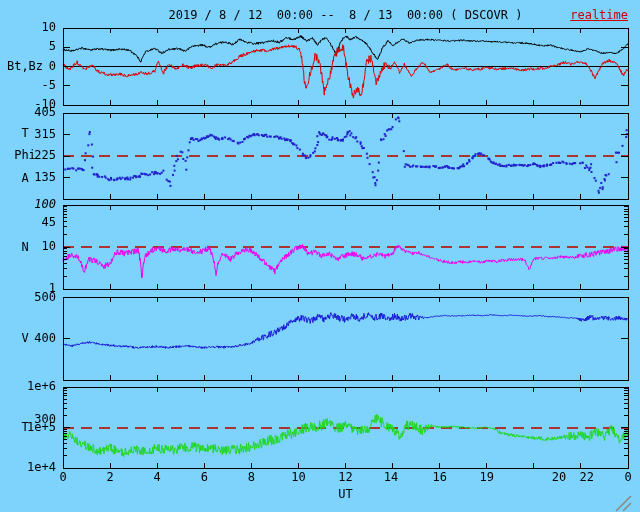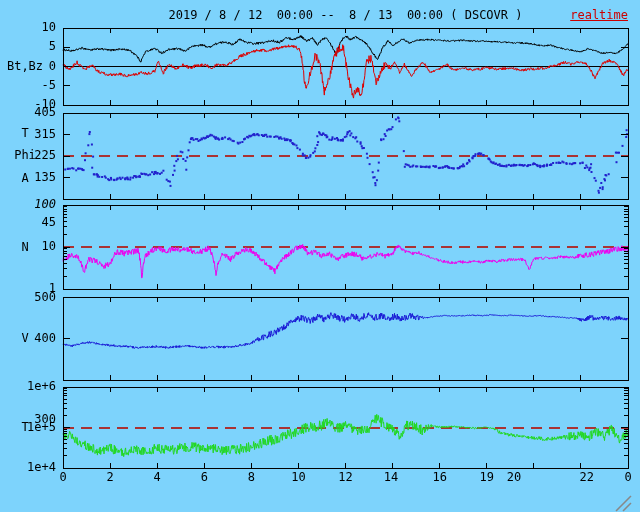--- a/index.html
+++ b/index.html
@@ -21,20 +21,21 @@
   <div class="realtime">realtime</div>
 
   <div class="plab" style="top:59px">Bt,Bz</div>
   <div class="plab" style="top:126px">T</div>
   <div class="plab" style="top:148px">Phi</div>
   <div class="plab" style="top:171px">A</div>
   <div class="plab" style="top:240px">N</div>
   <div class="plab" style="top:331px">V</div>
   <div class="plab" style="top:420px">T</div>
 
+  <div class="utlab">UT</div>
 
   <svg id="plot" width="640" height="512">
       <line x1="63" y1="66.5" x2="628" y2="66.5" stroke="#000" stroke-width="1" shape-rendering="crispEdges"></line>
       <path d="M63.0 50.4L63.5 49.2L63.9 48.9L64.4 48.9L64.9 50.8L65.4 50.7L65.8 50.7L66.3 49.5L66.8 50.4L67.2 51.0L67.7 50.2L68.2 50.8L68.7 49.5L69.1 50.5L69.6 51.1L70.1 50.9L70.5 50.8L71.0 51.7L71.5 50.1L71.9 50.3L72.4 51.1L72.9 50.0L73.4 50.0L73.8 51.1L74.3 50.2L74.8 50.9L75.2 50.1L75.7 49.8L76.2 49.1L76.7 48.8L77.1 49.9L77.6 50.0L78.1 49.2L78.5 49.4L79.0 48.6L79.5 47.9L80.0 48.7L80.4 48.6L80.9 49.3L81.4 47.9L81.8 47.2L82.3 47.2L82.8 47.8L83.2 49.1L83.7 49.2L84.2 48.9L84.7 48.0L85.1 49.6L85.6 48.3L86.1 49.5L86.5 48.9L87.0 49.1L87.5 49.1L88.0 49.7L88.4 48.9L88.9 49.8L89.4 49.6L89.8 49.0L90.3 49.8L90.8 50.6L91.3 50.3L91.7 49.5L92.2 50.5L92.7 48.9L93.1 49.3L93.6 49.3L94.1 49.7L94.5 48.6L95.0 49.3L95.5 48.8L96.0 50.0L96.4 48.8L96.9 49.0L97.4 48.2L97.8 48.3L98.3 49.0L98.8 50.0L99.3 48.6L99.7 49.4L100.2 49.2L100.7 49.5L101.1 48.5L101.6 48.0L102.1 49.4L102.6 48.2L103.0 49.7L103.5 49.9L104.0 49.8L104.4 49.1L104.9 48.6L105.4 49.5L105.8 49.8L106.3 49.2L106.8 49.2L107.3 50.4L107.7 49.2L108.2 50.2L108.7 49.2L109.1 50.4L109.6 49.6L110.1 50.0L110.6 49.6L111.0 51.2L111.5 49.3L112.0 49.8L112.4 50.1L112.9 49.1L113.4 50.8L113.9 49.0L114.3 50.3L114.8 50.2L115.3 50.5L115.7 50.0L116.2 49.0L116.7 50.1L117.1 48.9L117.6 49.6L118.1 50.2L118.6 49.6L119.0 48.3L119.5 49.2L120.0 49.4L120.4 49.0L120.9 49.3L121.4 49.2L121.9 50.1L122.3 48.7L122.8 49.7L123.3 49.2L123.7 49.5L124.2 48.6L124.7 49.9L125.2 49.9L125.6 49.7L126.1 50.5L126.6 49.3L127.0 49.6L127.5 50.7L128.0 49.1L128.4 50.5L128.9 50.5L129.4 50.7L129.9 50.1L130.3 50.4L130.8 50.3L131.3 52.0L131.7 52.8L132.2 52.7L132.7 52.2L133.2 53.1L133.6 54.3L134.1 53.2L134.6 54.5L135.0 54.8L135.5 54.6L136.0 54.6L136.5 55.4L136.9 55.7L137.4 57.3L137.9 58.3L138.3 57.2L138.8 58.3L139.3 60.2L139.7 61.1L140.2 61.1L140.7 62.2L141.2 61.5L141.6 58.9L142.1 58.6L142.6 57.4L143.0 56.5L143.5 55.5L144.0 54.2L144.5 54.3L144.9 53.5L145.4 51.5L145.9 51.3L146.3 50.7L146.8 51.2L147.3 50.5L147.8 51.5L148.2 51.3L148.7 51.2L149.2 51.0L149.6 50.5L150.1 51.0L150.6 49.1L151.0 50.0L151.5 50.0L152.0 48.6L152.5 50.1L152.9 49.1L153.4 48.6L153.9 48.2L154.3 48.3L154.8 48.2L155.3 49.1L155.8 48.9L156.2 50.2L156.7 49.3L157.2 49.6L157.6 49.3L158.1 49.7L158.6 50.5L159.1 52.2L159.5 51.7L160.0 52.8L160.5 52.3L160.9 51.7L161.4 53.7L161.9 53.3L162.3 52.8L162.8 53.5L163.3 51.6L163.8 51.2L164.2 52.7L164.7 52.5L165.2 51.7L165.6 51.6L166.1 50.2L166.6 50.7L167.1 50.0L167.5 50.8L168.0 49.8L168.5 49.1L168.9 48.5L169.4 50.1L169.9 49.7L170.3 49.6L170.8 49.2L171.3 49.4L171.8 50.0L172.2 48.7L172.7 49.2L173.2 48.2L173.6 49.1L174.1 50.1L174.6 48.1L175.1 49.4L175.5 48.5L176.0 48.0L176.5 47.9L176.9 48.2L177.4 49.6L177.9 49.2L178.4 48.4L178.8 48.5L179.3 49.2L179.8 48.4L180.2 49.8L180.7 48.6L181.2 50.4L181.6 49.9L182.1 49.4L182.6 50.6L183.1 51.2L183.5 51.2L184.0 49.9L184.5 51.1L184.9 50.5L185.4 51.2L185.9 51.3L186.4 50.8L186.8 50.1L187.3 49.1L187.8 48.6L188.2 49.6L188.7 49.5L189.2 47.4L189.7 47.6L190.1 47.2L190.6 47.8L191.1 47.3L191.5 46.4L192.0 46.7L192.5 45.8L192.9 46.3L193.4 45.9L193.9 46.8L194.4 45.3L194.8 45.1L195.3 46.3L195.8 45.2L196.2 45.6L196.7 45.7L197.2 45.0L197.7 45.5L198.1 46.3L198.6 46.3L199.1 44.8L199.5 45.3L200.0 44.7L200.5 44.2L201.0 46.1L201.4 44.7L201.9 44.8L202.4 44.2L202.8 46.1L203.3 45.2L203.8 45.4L204.2 44.7L204.7 46.0L205.2 45.6L205.7 47.2L206.1 46.3L206.6 46.7L207.1 47.5L207.5 46.9L208.0 47.1L208.5 46.7L209.0 46.2L209.4 47.2L209.9 46.1L210.4 47.4L210.8 47.4L211.3 46.2L211.8 46.7L212.3 45.5L212.7 45.3L213.2 45.0L213.7 45.1L214.1 44.4L214.6 45.1L215.1 43.9L215.5 43.2L216.0 42.9L216.5 44.6L217.0 44.4L217.4 43.7L217.9 43.4L218.4 43.1L218.8 43.2L219.3 42.3L219.8 42.5L220.3 43.1L220.7 41.8L221.2 41.9L221.7 43.5L222.1 42.5L222.6 41.5L223.1 41.6L223.6 42.8L224.0 42.5L224.5 42.2L225.0 43.0L225.4 42.4L225.9 41.7L226.4 42.9L226.8 43.1L227.3 43.4L227.8 43.4L228.3 43.8L228.7 42.2L229.2 42.9L229.7 42.5L230.1 43.9L230.6 43.1L231.1 44.6L231.6 45.2L232.0 44.2L232.5 43.6L233.0 45.1L233.4 44.7L233.9 43.6L234.4 43.3L234.9 44.0L235.3 43.0L235.8 41.6L236.3 42.8L236.7 41.9L237.2 42.0L237.7 40.4L238.1 39.6L238.6 40.0L239.1 39.2L239.6 40.2L240.0 38.7L240.5 39.7L241.0 40.4L241.4 39.4L241.9 40.6L242.4 41.1L242.9 40.4L243.3 40.2L243.8 41.5L244.3 41.0L244.7 42.3L245.2 42.0L245.7 41.6L246.2 41.7L246.6 42.1L247.1 42.9L247.6 43.5L248.0 43.3L248.5 42.1L249.0 41.9L249.4 43.0L249.9 43.1L250.4 42.2L250.9 42.3L251.3 42.4L251.8 42.9L252.3 43.1L252.7 44.1L253.2 44.7L253.7 43.9L254.2 43.2L254.6 43.0L255.1 43.6L255.6 44.3L256.0 44.3L256.5 42.4L257.0 43.6L257.5 43.7L257.9 42.2L258.4 44.3L258.9 42.1L259.3 42.9L259.8 42.3L260.3 42.3L260.7 43.8L261.2 42.6L261.7 42.4L262.2 41.8L262.6 42.7L263.1 42.4L263.6 43.6L264.0 42.7L264.5 42.2L265.0 42.6L265.5 41.8L265.9 41.4L266.4 41.7L266.9 41.2L267.3 42.3L267.8 41.4L268.3 41.6L268.8 40.5L269.2 40.8L269.7 41.5L270.2 42.0L270.6 41.2L271.1 41.0L271.6 40.2L272.0 41.3L272.5 41.8L273.0 41.3L273.5 39.8L273.9 41.7L274.4 41.9L274.9 41.9L275.3 41.8L275.8 40.9L276.3 42.4L276.8 42.6L277.2 42.7L277.7 40.8L278.2 43.0L278.6 42.3L279.1 42.8L279.6 43.2L280.1 41.6L280.5 40.7L281.0 40.2L281.5 41.9L281.9 40.5L282.4 41.3L282.9 41.0L283.3 39.2L283.8 39.7L284.3 38.8L284.8 38.5L285.2 38.2L285.7 38.0L286.2 37.2L286.6 37.9L287.1 38.6L287.6 38.1L288.1 37.7L288.5 37.6L289.0 38.3L289.5 39.4L289.9 37.5L290.4 38.4L290.9 39.9L291.4 38.9L291.8 39.9L292.3 39.1L292.8 40.1L293.2 39.0L293.7 39.1L294.2 38.5L294.6 38.6L295.1 40.0L295.6 38.5L296.1 38.7L296.5 37.6L297.0 38.5L297.5 37.2L297.9 37.0L298.4 37.1L298.9 38.1L299.4 36.7L299.8 37.2L300.3 35.6L300.8 37.2L301.2 35.7L301.7 37.9L302.2 36.5L302.7 38.7L303.1 37.7L303.6 37.5L304.1 40.0L304.5 39.9L305.0 39.3L305.5 39.4L305.9 40.0L306.4 41.3L306.9 41.6L307.4 40.0L307.8 40.1L308.3 40.1L308.8 39.2L309.2 40.8L309.7 39.7L310.2 39.4L310.7 38.4L311.1 38.8L311.6 38.4L312.1 38.7L312.5 37.5L313.0 39.5L313.5 39.3L314.0 39.3L314.4 41.8L314.9 41.7L315.4 41.3L315.8 43.3L316.3 42.6L316.8 44.4L317.2 45.1L317.7 45.3L318.2 44.2L318.7 42.6L319.1 42.1L319.6 42.0L320.1 42.6L320.5 40.3L321.0 40.5L321.5 40.1L322.0 40.0L322.4 39.9L322.9 38.0L323.4 38.5L323.8 39.5L324.3 39.3L324.8 37.6L325.3 38.2L325.7 38.1L326.2 38.0L326.7 38.1L327.1 39.1L327.6 39.5L328.1 40.1L328.5 41.4L329.0 41.8L329.5 42.6L330.0 43.0L330.4 43.0L330.9 45.3L331.4 46.4L331.8 45.9L332.3 46.1L332.8 48.5L333.3 49.8L333.7 49.7L334.2 50.1L334.7 52.3L335.1 52.0L335.6 54.5L336.1 54.4L336.6 54.0L337.0 52.2L337.5 50.1L338.0 49.9L338.4 47.0L338.9 47.4L339.4 45.5L339.8 43.8L340.3 42.0L340.8 41.7L341.3 41.5L341.7 40.1L342.2 40.6L342.7 38.3L343.1 37.6L343.6 38.5L344.1 37.7L344.6 37.7L345.0 37.3L345.5 36.3L346.0 36.5L346.4 36.0L346.9 37.8L347.4 36.3L347.9 36.6L348.3 38.8L348.8 39.1L349.3 39.4L349.7 38.5L350.2 40.2L350.7 39.1L351.1 38.5L351.6 39.5L352.1 39.5L352.6 38.2L353.0 38.3L353.5 37.1L354.0 38.6L354.4 37.5L354.9 36.8L355.4 36.5L355.9 36.1L356.3 36.6L356.8 38.2L357.3 37.2L357.7 37.7L358.2 38.5L358.7 37.9L359.2 39.5L359.6 39.8L360.1 39.0L360.6 40.0L361.0 40.3L361.5 40.0L362.0 39.9L362.4 40.0L362.9 41.7L363.4 41.5L363.9 41.1L364.3 42.1L364.8 43.1L365.3 42.1L365.7 43.9L366.2 44.3L366.7 43.2L367.2 44.7L367.6 45.5L368.1 46.9L368.6 47.1L369.0 47.3L369.5 47.3L370.0 49.2L370.5 48.7L370.9 50.1L371.4 51.2L371.9 52.0L372.3 53.3L372.8 53.7L373.3 53.7L373.7 54.9L374.2 54.0L374.7 55.2L375.2 57.2L375.6 56.4L376.1 58.3L376.6 58.1L377.0 58.7L377.5 59.5L378.0 58.9L378.5 56.8L378.9 55.6L379.4 56.0L379.9 53.6L380.3 53.2L380.8 53.1L381.3 51.4L381.8 49.0L382.2 48.0L382.7 47.9L383.2 46.2L383.6 45.4L384.1 45.9L384.6 46.2L385.0 45.0L385.5 44.8L386.0 44.5L386.5 41.9L386.9 41.7L387.4 41.9L387.9 40.3L388.3 41.2L388.8 41.8L389.3 41.9L389.8 43.1L390.2 42.3L390.7 43.1L391.2 44.3L391.6 44.7L392.1 44.8L392.6 45.6L393.1 44.9L393.5 45.5L394.0 44.7L394.5 44.8L394.9 44.6L395.4 43.9L395.9 42.5L396.3 42.7L396.8 43.5L397.3 42.7L397.8 42.7L398.2 41.5L398.7 41.8L399.2 41.6L399.6 41.6L400.1 41.2L400.6 40.1L401.1 39.8L401.5 38.9L402.0 39.6L402.5 39.5L402.9 39.3L403.4 39.7L403.9 38.8L404.4 39.8L404.8 40.2L405.3 41.1L405.8 41.1L406.2 41.8L406.7 40.7L407.2 41.6L407.6 42.0L408.1 41.6L408.6 41.9L409.1 43.7L409.5 43.3L410.0 42.7L410.5 43.2L410.9 42.0L411.4 42.8L411.9 41.9L412.4 41.4L412.8 41.2L413.3 41.9L413.8 42.0L414.2 41.4L414.7 41.2L415.2 40.5L415.7 41.2L416.1 40.8L416.6 39.8L417.1 40.4L417.5 40.0L418.0 40.0L418.5 40.4L418.9 39.9L419.4 39.6L419.9 40.8L420.4 39.3L420.8 39.9L421.3 40.0L421.8 39.4L422.2 40.4L422.7 39.8L423.2 39.4L423.7 40.5L424.1 40.3L424.6 40.4L425.1 40.2L425.5 39.2L426.0 39.8L426.5 39.4L427.0 38.9L427.4 40.3L427.9 38.9L428.4 39.9L428.8 40.1L429.3 39.6L429.8 40.0L430.2 39.8L430.7 40.2L431.2 40.3L431.7 39.0L432.1 39.1L432.6 39.9L433.1 39.3L433.5 40.4L434.0 40.6L434.5 40.7L435.0 39.9L435.4 39.5L435.9 39.8L436.4 40.2L436.8 40.4L437.3 40.2L437.8 39.9L438.3 39.8L438.7 39.8L439.2 40.0L439.7 40.1L440.1 39.7L440.6 40.3L441.1 40.7L441.5 40.5L442.0 40.5L442.5 41.0L443.0 40.5L443.4 41.3L443.9 40.1L444.4 40.1L444.8 40.0L445.3 40.9L445.8 41.0L446.3 41.0L446.7 41.3L447.2 41.2L447.7 40.3L448.1 40.3L448.6 41.3L449.1 41.6L449.6 41.1L450.0 41.7L450.5 41.0L451.0 40.5L451.4 40.9L451.9 40.5L452.4 40.6L452.8 40.3L453.3 40.3L453.8 40.4L454.3 40.6L454.7 41.6L455.2 40.6L455.7 40.5L456.1 40.8L456.6 40.5L457.1 40.4L457.6 40.9L458.0 40.1L458.5 40.1L459.0 40.1L459.4 41.3L459.9 39.9L460.4 39.9L460.9 39.9L461.3 39.7L461.8 40.7L462.3 40.3L462.7 41.1L463.2 39.6L463.7 40.0L464.1 40.1L464.6 40.1L465.1 40.3L465.6 41.2L466.0 40.7L466.5 40.8L467.0 40.3L467.4 40.9L467.9 40.9L468.4 41.2L468.9 40.1L469.3 41.2L469.8 41.4L470.3 40.6L470.7 41.5L471.2 40.4L471.7 41.1L472.2 41.1L472.6 41.6L473.1 40.3L473.6 40.5L474.0 40.6L474.5 40.5L475.0 40.4L475.4 41.7L475.9 41.5L476.4 41.6L476.9 40.9L477.3 40.7L477.8 40.8L478.3 41.9L478.7 41.9L479.2 41.3L479.7 41.1L480.2 41.6L480.6 40.8L481.1 40.8L481.6 41.0L482.0 40.6L482.5 40.7L483.0 40.9L483.5 40.7L483.9 40.8L484.4 41.7L484.9 41.0L485.3 41.0L485.8 41.7L486.3 41.1L486.7 41.0L487.2 41.4L487.7 42.0L488.2 41.0L488.6 41.1L489.1 42.0L489.6 41.2L490.0 41.7L490.5 41.7L491.0 42.1L491.5 41.1L491.9 42.4L492.4 41.6L492.9 41.8L493.3 41.5L493.8 41.6L494.3 41.2L494.8 42.1L495.2 41.0L495.7 42.1L496.2 41.3L496.6 41.8L497.1 42.3L497.6 41.3L498.0 41.5L498.5 42.3L499.0 41.8L499.5 41.5L499.9 41.8L500.4 42.2L500.9 42.1L501.3 42.8L501.8 42.5L502.3 42.5L502.8 42.1L503.2 42.4L503.7 42.0L504.2 42.0L504.6 41.7L505.1 42.0L505.6 41.9L506.1 41.7L506.5 43.1L507.0 42.1L507.5 43.0L507.9 42.2L508.4 42.0L508.9 42.3L509.3 42.0L509.8 42.5L510.3 43.0L510.8 42.6L511.2 42.6L511.7 42.8L512.2 42.1L512.6 43.3L513.1 43.5L513.6 43.2L514.1 43.2L514.5 42.6L515.0 43.2L515.5 43.4L515.9 43.2L516.4 42.7L516.9 42.7L517.4 42.2L517.8 42.5L518.3 42.8L518.8 42.3L519.2 42.2L519.7 42.6L520.2 43.5L520.6 42.6L521.1 43.7L521.6 42.2L522.1 43.5L522.5 42.3L523.0 43.7L523.5 43.6L523.9 43.5L524.4 43.4L524.9 42.8L525.4 42.8L525.8 44.0L526.3 43.0L526.8 42.7L527.2 43.6L527.7 42.8L528.2 44.0L528.7 43.5L529.1 44.4L529.6 43.6L530.1 44.0L530.5 43.1L531.0 44.3L531.5 43.4L531.9 44.0L532.4 44.7L532.9 44.5L533.4 44.5L533.8 44.2L534.3 43.6L534.8 45.0L535.2 45.0L535.7 44.3L536.2 45.3L536.7 44.9L537.1 45.6L537.6 45.2L538.1 44.9L538.5 45.7L539.0 44.5L539.5 45.9L540.0 45.6L540.4 44.9L540.9 45.4L541.4 45.0L541.8 45.6L542.3 45.8L542.8 45.6L543.2 46.0L543.7 45.9L544.2 46.4L544.7 45.3L545.1 45.3L545.6 45.8L546.1 46.1L546.5 45.1L547.0 46.0L547.5 46.0L548.0 44.6L548.4 45.8L548.9 45.2L549.4 45.7L549.8 45.1L550.3 44.5L550.8 45.3L551.3 45.0L551.7 45.1L552.2 46.4L552.7 45.6L553.1 45.4L553.6 45.8L554.1 45.7L554.5 47.0L555.0 47.2L555.5 46.2L556.0 47.3L556.4 47.1L556.9 47.4L557.4 48.1L557.8 47.2L558.3 47.5L558.8 47.5L559.3 47.5L559.7 47.5L560.2 47.7L560.7 48.1L561.1 48.9L561.6 47.6L562.1 48.0L562.6 49.1L563.0 48.8L563.5 48.5L564.0 48.7L564.4 49.3L564.9 49.0L565.4 49.7L565.8 49.6L566.3 49.2L566.8 49.4L567.3 49.2L567.7 48.8L568.2 49.2L568.7 49.9L569.1 50.3L569.6 50.3L570.1 49.8L570.6 50.2L571.0 49.4L571.5 50.6L572.0 49.6L572.4 50.9L572.9 50.0L573.4 50.9L573.9 50.8L574.3 51.1L574.8 51.0L575.3 51.1L575.7 50.4L576.2 51.5L576.7 51.7L577.1 51.7L577.6 50.9L578.1 51.3L578.6 52.0L579.0 51.1L579.5 52.0L580.0 51.6L580.4 51.5L580.9 52.2L581.4 51.0L581.9 51.3L582.3 51.2L582.8 51.5L583.3 50.1L583.7 51.0L584.2 50.1L584.7 50.5L585.2 50.0L585.6 50.4L586.1 49.7L586.6 50.0L587.0 48.4L587.5 48.3L588.0 48.8L588.4 49.0L588.9 48.7L589.4 49.4L589.9 49.9L590.3 49.2L590.8 49.2L591.3 49.7L591.7 49.2L592.2 49.9L592.7 50.8L593.2 50.0L593.6 50.1L594.1 50.2L594.6 50.7L595.0 50.1L595.5 50.4L596.0 51.2L596.5 50.7L596.9 50.8L597.4 51.8L597.9 52.3L598.3 51.8L598.8 51.4L599.3 52.7L599.7 52.6L600.2 53.0L600.7 52.8L601.2 53.6L601.6 52.5L602.1 52.7L602.6 53.5L603.0 53.8L603.5 52.5L604.0 53.8L604.5 52.9L604.9 52.6L605.4 53.5L605.9 53.4L606.3 52.3L606.8 52.2L607.3 53.1L607.8 52.7L608.2 52.8L608.7 52.5L609.2 53.0L609.6 52.2L610.1 52.9L610.6 52.3L611.0 52.4L611.5 52.4L612.0 53.2L612.5 52.8L612.9 53.4L613.4 52.8L613.9 53.6L614.3 54.0L614.8 52.8L615.3 53.8L615.8 53.4L616.2 53.1L616.7 53.1L617.2 52.7L617.6 53.1L618.1 52.8L618.6 51.4L619.1 52.3L619.5 50.7L620.0 50.9L620.5 50.8L620.9 50.3L621.4 50.4L621.9 49.2L622.3 49.6L622.8 49.4L623.3 48.7L623.8 47.6L624.2 47.8L624.7 47.9L625.2 46.6L625.6 46.1L626.1 45.5L626.6 44.6L627.1 44.7L627.5 44.5L628.0 43.3" fill="none" stroke="#000000" stroke-width="1"></path>
       <path d="M63.0 65.2L63.5 64.1L63.9 65.1L64.4 64.5L64.9 66.0L65.4 65.2L65.8 68.2L66.3 67.8L66.8 68.7L67.2 66.0L67.7 68.9L68.2 68.8L68.7 68.4L69.1 69.8L69.6 68.0L70.1 69.1L70.5 69.5L71.0 67.3L71.5 67.9L71.9 67.2L72.4 66.7L72.9 67.7L73.4 64.5L73.8 66.4L74.3 63.5L74.8 64.1L75.2 63.8L75.7 64.9L76.2 63.8L76.7 62.9L77.1 60.8L77.6 64.1L78.1 64.8L78.5 64.3L79.0 65.6L79.5 66.4L80.0 64.2L80.4 64.7L80.9 65.3L81.4 66.0L81.8 65.9L82.3 66.8L82.8 67.2L83.2 69.1L83.7 68.1L84.2 68.5L84.7 68.8L85.1 69.4L85.6 69.0L86.1 68.8L86.5 69.7L87.0 66.7L87.5 66.4L88.0 67.8L88.4 66.7L88.9 66.6L89.4 67.7L89.8 65.6L90.3 66.9L90.8 65.7L91.3 65.4L91.7 66.5L92.2 66.0L92.7 64.8L93.1 65.3L93.6 66.1L94.1 67.7L94.5 66.6L95.0 67.7L95.5 69.4L96.0 70.7L96.4 71.2L96.9 69.9L97.4 69.9L97.8 71.1L98.3 72.4L98.8 70.3L99.3 72.9L99.7 73.3L100.2 72.7L100.7 73.6L101.1 72.1L101.6 71.7L102.1 72.5L102.6 72.6L103.0 71.9L103.5 73.7L104.0 73.1L104.4 72.4L104.9 74.7L105.4 75.3L105.8 74.5L106.3 74.3L106.8 74.2L107.3 75.5L107.7 74.8L108.2 75.8L108.7 74.9L109.1 73.9L109.6 75.0L110.1 74.6L110.6 73.5L111.0 73.7L111.5 75.9L112.0 73.9L112.4 75.6L112.9 75.4L113.4 74.9L113.9 73.6L114.3 75.0L114.8 75.6L115.3 74.1L115.7 75.5L116.2 73.5L116.7 73.8L117.1 75.0L117.6 74.8L118.1 75.3L118.6 74.9L119.0 73.2L119.5 73.1L120.0 75.0L120.4 72.9L120.9 75.4L121.4 73.1L121.9 74.4L122.3 75.0L122.8 74.8L123.3 76.4L123.7 75.3L124.2 74.3L124.7 74.4L125.2 76.5L125.6 75.6L126.1 76.5L126.6 76.6L127.0 77.1L127.5 76.3L128.0 76.3L128.4 74.4L128.9 76.2L129.4 74.7L129.9 75.4L130.3 75.1L130.8 76.0L131.3 74.7L131.7 75.2L132.2 74.5L132.7 75.2L133.2 75.2L133.6 73.5L134.1 74.1L134.6 75.6L135.0 73.5L135.5 73.6L136.0 75.2L136.5 73.6L136.9 74.8L137.4 74.9L137.9 74.8L138.3 74.1L138.8 72.5L139.3 74.2L139.7 72.5L140.2 72.7L140.7 72.2L141.2 71.3L141.6 72.8L142.1 72.9L142.6 73.4L143.0 73.6L143.5 72.1L144.0 73.4L144.5 74.4L144.9 73.9L145.4 72.1L145.9 74.1L146.3 74.5L146.8 73.0L147.3 74.7L147.8 74.5L148.2 73.2L148.7 71.9L149.2 74.2L149.6 73.5L150.1 74.3L150.6 73.6L151.0 73.5L151.5 73.5L152.0 72.5L152.5 71.0L152.9 70.7L153.4 72.0L153.9 70.1L154.3 71.5L154.8 72.3L155.3 70.1L155.8 68.6L156.2 67.5L156.7 65.0L157.2 63.4L157.6 62.2L158.1 61.8L158.6 61.2L159.1 63.3L159.5 64.7L160.0 65.7L160.5 65.7L160.9 66.3L161.4 69.3L161.9 70.5L162.3 71.7L162.8 71.5L163.3 74.2L163.8 73.5L164.2 70.6L164.7 69.1L165.2 71.0L165.6 70.3L166.1 67.2L166.6 69.2L167.1 67.8L167.5 65.3L168.0 65.6L168.5 65.0L168.9 64.6L169.4 64.4L169.9 65.2L170.3 66.0L170.8 65.6L171.3 64.7L171.8 66.1L172.2 67.7L172.7 66.5L173.2 65.9L173.6 68.0L174.1 66.7L174.6 67.9L175.1 69.4L175.5 67.9L176.0 69.2L176.5 68.9L176.9 68.9L177.4 68.9L177.9 66.7L178.4 68.8L178.8 66.4L179.3 66.6L179.8 67.0L180.2 66.7L180.7 66.1L181.2 66.3L181.6 66.3L182.1 66.8L182.6 64.0L183.1 63.6L183.5 65.2L184.0 66.4L184.5 65.5L184.9 66.4L185.4 65.9L185.9 65.6L186.4 65.0L186.8 67.5L187.3 65.3L187.8 65.6L188.2 68.8L188.7 66.8L189.2 66.4L189.7 66.5L190.1 67.9L190.6 66.7L191.1 68.7L191.5 67.2L192.0 68.7L192.5 66.4L192.9 66.7L193.4 67.1L193.9 65.3L194.4 68.0L194.8 64.7L195.3 65.9L195.8 64.9L196.2 64.6L196.7 66.8L197.2 64.8L197.7 64.8L198.1 66.8L198.6 64.5L199.1 66.1L199.5 66.5L200.0 65.6L200.5 66.5L201.0 64.0L201.4 66.3L201.9 63.7L202.4 64.8L202.8 65.2L203.3 66.3L203.8 65.5L204.2 64.8L204.7 65.4L205.2 63.9L205.7 64.9L206.1 64.8L206.6 65.7L207.1 67.0L207.5 64.7L208.0 65.0L208.5 67.8L209.0 67.5L209.4 67.0L209.9 67.0L210.4 67.6L210.8 68.3L211.3 69.0L211.8 68.0L212.3 68.6L212.7 67.9L213.2 67.2L213.7 66.6L214.1 67.4L214.6 67.5L215.1 64.6L215.5 66.1L216.0 65.5L216.5 63.8L217.0 65.9L217.4 64.9L217.9 63.8L218.4 64.1L218.8 64.2L219.3 65.1L219.8 65.8L220.3 64.2L220.7 65.8L221.2 65.3L221.7 64.9L222.1 64.4L222.6 65.2L223.1 63.9L223.6 65.8L224.0 64.5L224.5 64.7L225.0 64.3L225.4 66.0L225.9 66.0L226.4 65.6L226.8 65.9L227.3 65.6L227.8 63.9L228.3 65.1L228.7 63.1L229.2 62.7L229.7 62.4L230.1 63.9L230.6 62.9L231.1 63.4L231.6 63.6L232.0 61.6L232.5 61.8L233.0 61.7L233.4 61.2L233.9 59.7L234.4 61.5L234.9 59.3L235.3 60.5L235.8 60.2L236.3 59.0L236.7 59.8L237.2 59.1L237.7 59.5L238.1 58.9L238.6 58.3L239.1 55.8L239.6 55.2L240.0 57.0L240.5 54.8L241.0 55.2L241.4 57.1L241.9 54.2L242.4 55.2L242.9 56.8L243.3 53.5L243.8 53.4L244.3 55.4L244.7 54.3L245.2 55.2L245.7 55.3L246.2 55.3L246.6 52.9L247.1 52.2L247.6 54.6L248.0 53.2L248.5 52.3L249.0 53.1L249.4 53.6L249.9 52.0L250.4 52.3L250.9 52.8L251.3 52.0L251.8 51.1L252.3 51.2L252.7 52.2L253.2 51.6L253.7 50.1L254.2 52.3L254.6 50.7L255.1 52.2L255.6 50.4L256.0 51.0L256.5 49.4L257.0 51.2L257.5 50.2L257.9 49.9L258.4 50.8L258.9 50.5L259.3 51.5L259.8 50.0L260.3 51.3L260.7 49.7L261.2 49.0L261.7 51.5L262.2 49.1L262.6 49.8L263.1 48.9L263.6 50.1L264.0 49.4L264.5 49.6L265.0 51.8L265.5 50.4L265.9 50.3L266.4 51.8L266.9 51.6L267.3 51.2L267.8 50.9L268.3 51.4L268.8 50.5L269.2 50.1L269.7 50.7L270.2 49.3L270.6 50.4L271.1 51.1L271.6 50.3L272.0 48.8L272.5 49.4L273.0 47.9L273.5 50.2L273.9 48.0L274.4 47.8L274.9 49.3L275.3 49.3L275.8 49.1L276.3 47.1L276.8 48.8L277.2 47.0L277.7 49.5L278.2 49.5L278.6 47.8L279.1 49.0L279.6 47.2L280.1 47.2L280.5 48.1L281.0 48.0L281.5 46.2L281.9 48.2L282.4 47.9L282.9 46.0L283.3 47.4L283.8 46.3L284.3 45.8L284.8 46.9L285.2 47.3L285.7 45.7L286.2 47.4L286.6 46.2L287.1 46.0L287.6 47.1L288.1 46.6L288.5 44.8L289.0 47.2L289.5 45.9L289.9 47.1L290.4 46.1L290.9 46.9L291.4 45.3L291.8 45.7L292.3 47.1L292.8 45.5L293.2 45.1L293.7 47.7L294.2 46.5L294.6 45.7L295.1 47.6L295.6 46.4L296.1 45.9L296.5 47.9L297.0 49.1L297.5 49.8L297.9 49.6L298.4 48.0L298.9 48.8L299.4 48.5L299.8 51.4L300.3 51.8L300.8 53.6L301.2 57.6L301.7 56.0L302.2 63.6L302.7 63.9L303.1 69.8L303.6 70.7L304.1 80.7L304.5 83.5L305.0 81.8L305.5 86.3L305.9 88.2L306.4 88.2L306.9 85.3L307.4 84.8L307.8 84.6L308.3 83.3L308.8 80.7L309.2 77.2L309.7 72.3L310.2 75.9L310.7 73.4L311.1 70.4L311.6 66.1L312.1 69.6L312.5 66.0L313.0 65.2L313.5 62.3L314.0 62.3L314.4 59.0L314.9 53.3L315.4 54.1L315.8 54.0L316.3 60.5L316.8 54.3L317.2 56.9L317.7 57.6L318.2 63.2L318.7 59.8L319.1 61.3L319.6 62.8L320.1 63.3L320.5 66.8L321.0 74.1L321.5 72.2L322.0 73.8L322.4 82.7L322.9 81.5L323.4 85.7L323.8 89.6L324.3 95.1L324.8 87.0L325.3 90.4L325.7 87.4L326.2 87.9L326.7 85.6L327.1 84.0L327.6 84.3L328.1 78.6L328.5 78.2L329.0 78.4L329.5 79.4L330.0 77.6L330.4 70.7L330.9 73.6L331.4 66.0L331.8 70.0L332.3 64.5L332.8 60.5L333.3 61.3L333.7 56.9L334.2 55.5L334.7 54.1L335.1 56.2L335.6 51.4L336.1 53.6L336.6 56.4L337.0 47.9L337.5 47.8L338.0 52.6L338.4 50.1L338.9 51.7L339.4 45.0L339.8 51.7L340.3 50.1L340.8 49.3L341.3 50.8L341.7 49.2L342.2 50.1L342.7 44.7L343.1 50.6L343.6 45.8L344.1 53.3L344.6 56.0L345.0 56.9L345.5 57.8L346.0 67.3L346.4 62.5L346.9 68.1L347.4 71.1L347.9 76.6L348.3 79.9L348.8 78.6L349.3 77.6L349.7 83.8L350.2 87.9L350.7 83.8L351.1 86.9L351.6 88.6L352.1 95.1L352.6 93.3L353.0 96.5L353.5 98.1L354.0 93.8L354.4 90.2L354.9 91.8L355.4 94.2L355.9 91.4L356.3 88.5L356.8 92.4L357.3 90.5L357.7 87.2L358.2 92.2L358.7 88.0L359.2 91.3L359.6 95.3L360.1 94.2L360.6 95.7L361.0 94.4L361.5 94.6L362.0 92.8L362.4 88.7L362.9 83.7L363.4 87.3L363.9 80.4L364.3 79.3L364.8 75.7L365.3 69.1L365.7 67.6L366.2 62.9L366.7 59.4L367.2 61.3L367.6 59.6L368.1 59.9L368.6 63.4L369.0 55.7L369.5 61.0L370.0 60.5L370.5 62.4L370.9 55.3L371.4 60.6L371.9 60.9L372.3 61.0L372.8 66.9L373.3 65.7L373.7 72.4L374.2 73.4L374.7 74.9L375.2 77.2L375.6 78.7L376.1 84.8L376.6 83.4L377.0 77.9L377.5 79.4L378.0 81.1L378.5 80.4L378.9 75.1L379.4 77.9L379.9 75.6L380.3 71.3L380.8 73.4L381.3 71.0L381.8 67.6L382.2 71.2L382.7 70.1L383.2 67.0L383.6 69.9L384.1 62.6L384.6 68.5L385.0 63.0L385.5 62.6L386.0 62.9L386.5 63.5L386.9 65.7L387.4 66.1L387.9 64.9L388.3 68.7L388.8 67.6L389.3 65.1L389.8 69.0L390.2 68.5L390.7 69.2L391.2 67.9L391.6 65.0L392.1 65.5L392.6 66.4L393.1 64.1L393.5 63.4L394.0 63.6L394.5 61.8L394.9 63.2L395.4 63.5L395.9 64.6L396.3 64.8L396.8 66.4L397.3 67.9L397.8 68.1L398.2 68.5L398.7 69.5L399.2 71.5L399.6 73.4L400.1 72.1L400.6 71.4L401.1 70.5L401.5 68.6L402.0 68.9L402.5 66.7L402.9 66.6L403.4 67.1L403.9 65.3L404.4 63.0L404.8 65.7L405.3 65.7L405.8 67.8L406.2 66.6L406.7 69.2L407.2 69.8L407.6 69.9L408.1 70.9L408.6 70.6L409.1 73.0L409.5 72.7L410.0 73.8L410.5 74.1L410.9 75.8L411.4 76.4L411.9 76.2L412.4 74.6L412.8 74.5L413.3 73.5L413.8 73.8L414.2 72.7L414.7 70.2L415.2 69.8L415.7 70.5L416.1 68.6L416.6 69.7L417.1 68.3L417.5 68.2L418.0 67.7L418.5 66.7L418.9 65.6L419.4 66.0L419.9 66.5L420.4 64.2L420.8 64.2L421.3 63.0L421.8 63.4L422.2 62.3L422.7 63.2L423.2 63.0L423.7 63.4L424.1 64.0L424.6 64.9L425.1 63.7L425.5 66.8L426.0 67.5L426.5 65.8L427.0 66.8L427.4 68.7L427.9 68.9L428.4 70.4L428.8 69.9L429.3 71.5L429.8 72.4L430.2 71.7L430.7 72.3L431.2 72.8L431.7 71.3L432.1 72.2L432.6 71.4L433.1 71.4L433.5 70.4L434.0 72.0L434.5 70.7L435.0 70.7L435.4 70.0L435.9 69.7L436.4 69.6L436.8 69.2L437.3 69.2L437.8 69.7L438.3 69.1L438.7 69.3L439.2 68.2L439.7 69.7L440.1 68.5L440.6 68.7L441.1 66.7L441.5 66.6L442.0 67.9L442.5 67.9L443.0 66.7L443.4 65.1L443.9 66.4L444.4 66.1L444.8 66.0L445.3 64.9L445.8 65.3L446.3 65.3L446.7 64.3L447.2 63.7L447.7 65.7L448.1 64.5L448.6 65.8L449.1 67.1L449.6 66.6L450.0 68.5L450.5 68.2L451.0 67.5L451.4 69.4L451.9 69.4L452.4 68.3L452.8 68.9L453.3 70.0L453.8 69.7L454.3 70.0L454.7 69.4L455.2 69.7L455.7 68.9L456.1 70.7L456.6 68.9L457.1 70.2L457.6 68.6L458.0 69.4L458.5 69.4L459.0 68.8L459.4 68.4L459.9 69.2L460.4 69.0L460.9 68.7L461.3 68.5L461.8 68.0L462.3 68.2L462.7 67.9L463.2 68.3L463.7 68.2L464.1 68.0L464.6 68.9L465.1 67.5L465.6 67.3L466.0 67.3L466.5 68.8L467.0 70.0L467.4 69.9L467.9 68.8L468.4 70.0L468.9 70.2L469.3 68.6L469.8 69.9L470.3 68.5L470.7 68.8L471.2 69.8L471.7 69.6L472.2 70.7L472.6 70.8L473.1 69.8L473.6 69.7L474.0 70.4L474.5 69.2L475.0 68.7L475.4 69.8L475.9 69.8L476.4 69.0L476.9 68.3L477.3 68.3L477.8 69.5L478.3 69.8L478.7 67.9L479.2 69.7L479.7 70.2L480.2 70.0L480.6 70.1L481.1 70.0L481.6 67.8L482.0 68.8L482.5 69.7L483.0 67.2L483.5 68.2L483.9 67.8L484.4 68.4L484.9 67.9L485.3 67.3L485.8 66.9L486.3 67.5L486.7 67.8L487.2 66.7L487.7 67.8L488.2 68.3L488.6 68.4L489.1 67.1L489.6 69.3L490.0 68.2L490.5 69.0L491.0 66.9L491.5 67.6L491.9 68.7L492.4 67.2L492.9 68.1L493.3 68.6L493.8 68.6L494.3 69.6L494.8 69.6L495.2 68.1L495.7 68.1L496.2 70.0L496.6 70.2L497.1 69.3L497.6 69.6L498.0 68.8L498.5 70.0L499.0 68.2L499.5 68.3L499.9 67.9L500.4 68.9L500.9 67.9L501.3 68.7L501.8 69.9L502.3 67.7L502.8 70.0L503.2 67.5L503.7 69.3L504.2 68.3L504.6 69.5L505.1 67.2L505.6 69.7L506.1 68.0L506.5 68.9L507.0 68.3L507.5 67.8L507.9 68.6L508.4 69.2L508.9 67.9L509.3 68.6L509.8 67.7L510.3 68.4L510.8 68.6L511.2 67.6L511.7 68.3L512.2 67.9L512.6 68.8L513.1 67.9L513.6 67.4L514.1 69.6L514.5 70.0L515.0 69.4L515.5 68.6L515.9 67.9L516.4 70.2L516.9 70.1L517.4 68.6L517.8 70.0L518.3 70.1L518.8 69.0L519.2 70.4L519.7 70.6L520.2 70.3L520.6 70.5L521.1 71.1L521.6 69.5L522.1 69.5L522.5 70.3L523.0 69.1L523.5 71.2L523.9 70.4L524.4 69.1L524.9 70.9L525.4 68.8L525.8 68.5L526.3 70.8L526.8 70.4L527.2 70.0L527.7 68.4L528.2 68.3L528.7 68.5L529.1 69.9L529.6 70.1L530.1 68.2L530.5 67.8L531.0 68.1L531.5 68.0L531.9 69.1L532.4 70.1L532.9 68.5L533.4 68.2L533.8 70.2L534.3 70.0L534.8 69.6L535.2 68.8L535.7 69.1L536.2 69.6L536.7 68.8L537.1 69.5L537.6 67.9L538.1 67.4L538.5 69.5L539.0 69.2L539.5 69.1L540.0 69.4L540.4 67.3L540.9 67.1L541.4 67.0L541.8 67.8L542.3 67.4L542.8 69.6L543.2 68.4L543.7 68.3L544.2 68.9L544.7 69.2L545.1 68.5L545.6 67.7L546.1 68.3L546.5 68.9L547.0 67.5L547.5 67.4L548.0 68.1L548.4 67.4L548.9 66.1L549.4 68.0L549.8 65.7L550.3 65.6L550.8 65.9L551.3 65.7L551.7 66.3L552.2 65.7L552.7 66.2L553.1 67.0L553.6 65.2L554.1 65.6L554.5 64.8L555.0 66.5L555.5 65.3L556.0 65.8L556.4 65.3L556.9 65.8L557.4 65.7L557.8 64.0L558.3 63.5L558.8 64.8L559.3 65.4L559.7 63.3L560.2 65.1L560.7 62.7L561.1 62.6L561.6 62.3L562.1 63.7L562.6 62.3L563.0 64.0L563.5 61.5L564.0 62.5L564.4 63.4L564.9 63.7L565.4 61.3L565.8 62.6L566.3 63.1L566.8 64.0L567.3 62.7L567.7 62.9L568.2 63.3L568.7 62.5L569.1 62.3L569.6 62.8L570.1 63.4L570.6 65.1L571.0 65.4L571.5 63.3L572.0 62.8L572.4 63.4L572.9 63.6L573.4 63.7L573.9 64.3L574.3 63.1L574.8 63.2L575.3 63.3L575.7 62.4L576.2 62.1L576.7 61.5L577.1 62.4L577.6 61.6L578.1 62.8L578.6 61.8L579.0 62.9L579.5 63.0L580.0 62.3L580.4 62.0L580.9 61.8L581.4 62.2L581.9 61.8L582.3 62.0L582.8 63.6L583.3 62.9L583.7 62.8L584.2 63.8L584.7 62.6L585.2 62.6L585.6 64.2L586.1 62.9L586.6 65.1L587.0 65.3L587.5 65.3L588.0 66.2L588.4 67.2L588.9 67.6L589.4 67.4L589.9 69.2L590.3 70.5L590.8 71.4L591.3 70.0L591.7 71.0L592.2 72.7L592.7 75.0L593.2 76.2L593.6 74.7L594.1 76.2L594.6 76.9L595.0 78.8L595.5 77.1L596.0 75.9L596.5 74.5L596.9 73.5L597.4 74.5L597.9 71.4L598.3 71.5L598.8 70.8L599.3 69.6L599.7 70.2L600.2 67.0L600.7 67.9L601.2 67.1L601.6 65.9L602.1 64.1L602.6 62.7L603.0 63.4L603.5 63.8L604.0 61.8L604.5 61.7L604.9 62.9L605.4 63.3L605.9 61.3L606.3 61.8L606.8 62.3L607.3 60.2L607.8 62.3L608.2 61.2L608.7 61.8L609.2 59.1L609.6 61.4L610.1 61.9L610.6 60.1L611.0 62.4L611.5 61.8L612.0 61.9L612.5 61.4L612.9 62.8L613.4 61.4L613.9 61.1L614.3 62.2L614.8 62.0L615.3 62.6L615.8 62.7L616.2 64.3L616.7 63.6L617.2 64.1L617.6 64.6L618.1 65.7L618.6 67.6L619.1 67.0L619.5 70.1L620.0 69.3L620.5 70.0L620.9 72.3L621.4 70.8L621.9 74.0L622.3 74.9L622.8 73.4L623.3 75.2L623.8 75.8L624.2 74.3L624.7 72.4L625.2 73.1L625.6 72.1L626.1 70.7L626.6 69.5L627.1 70.8L627.5 70.5L628.0 69.4" fill="none" stroke="#dd0000" stroke-width="1"></path>
       <rect x="63" y="28" width="565" height="77" fill="none" stroke="#000" stroke-width="1" shape-rendering="crispEdges"></rect>
       <line x1="63" y1="28" x2="63" y2="33" stroke="#000" shape-rendering="crispEdges"></line>
       <line x1="63" y1="105" x2="63" y2="100" stroke="#000" shape-rendering="crispEdges"></line>
       <line x1="110.08333333333333" y1="28" x2="110.08333333333333" y2="33" stroke="#000" shape-rendering="crispEdges"></line>
       <line x1="110.08333333333333" y1="105" x2="110.08333333333333" y2="100" stroke="#000" shape-rendering="crispEdges"></line>
@@ -727,16 +728,16 @@
     <div class="xlab" style="left: 50px;">0</div>
     <div class="xlab" style="left: 97.0833px;">2</div>
     <div class="xlab" style="left: 144.167px;">4</div>
     <div class="xlab" style="left: 191.25px;">6</div>
     <div class="xlab" style="left: 238.333px;">8</div>
     <div class="xlab" style="left: 285.417px;">10</div>
     <div class="xlab" style="left: 332.5px;">12</div>
     <div class="xlab" style="left: 378px;">14</div>
     <div class="xlab" style="left: 426.667px;">16</div>
     <div class="xlab" style="left: 473.75px;">19</div>
-    <div class="xlab" style="left: 501px;">20</div>
+    <div class="xlab" style="left: 546px;">20</div>
     <div class="xlab" style="left: 567.917px; text-align: right;">22</div>
     <div class="xlab" style="left: 615px;">0</div>
   </div>
 
 </body></html>

